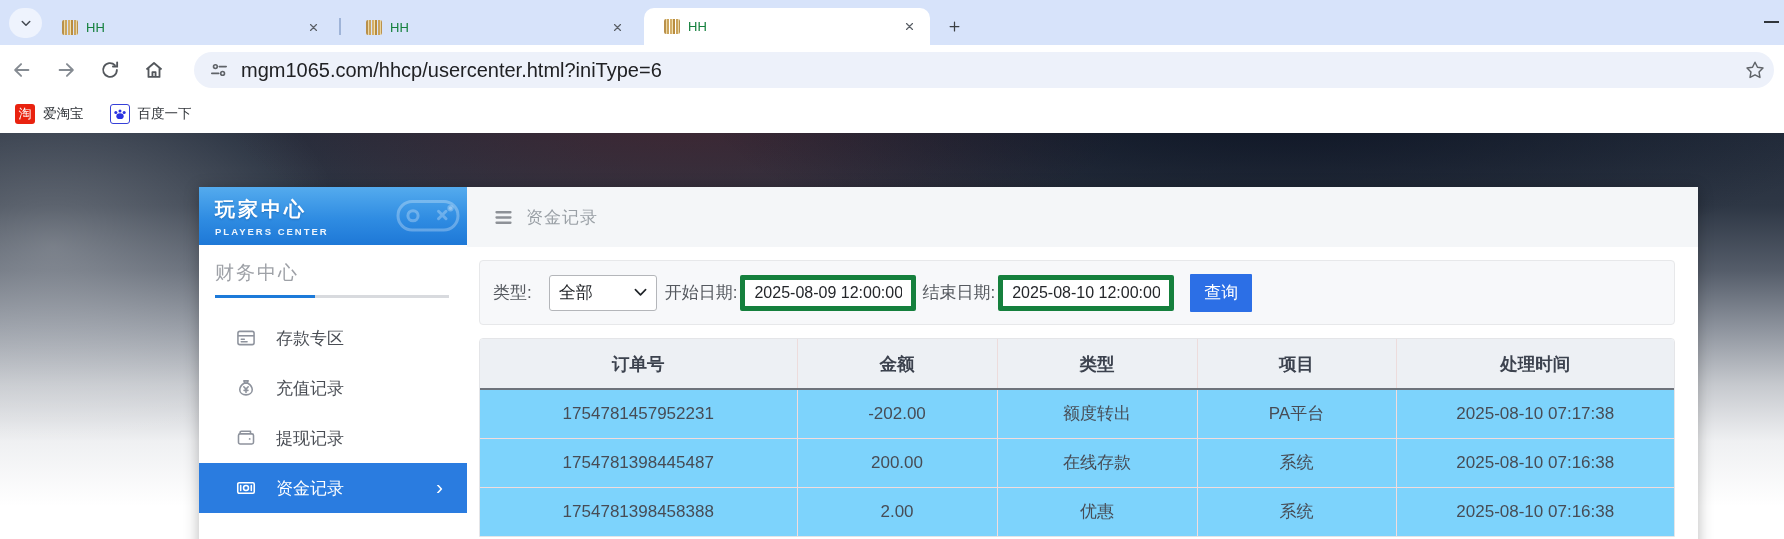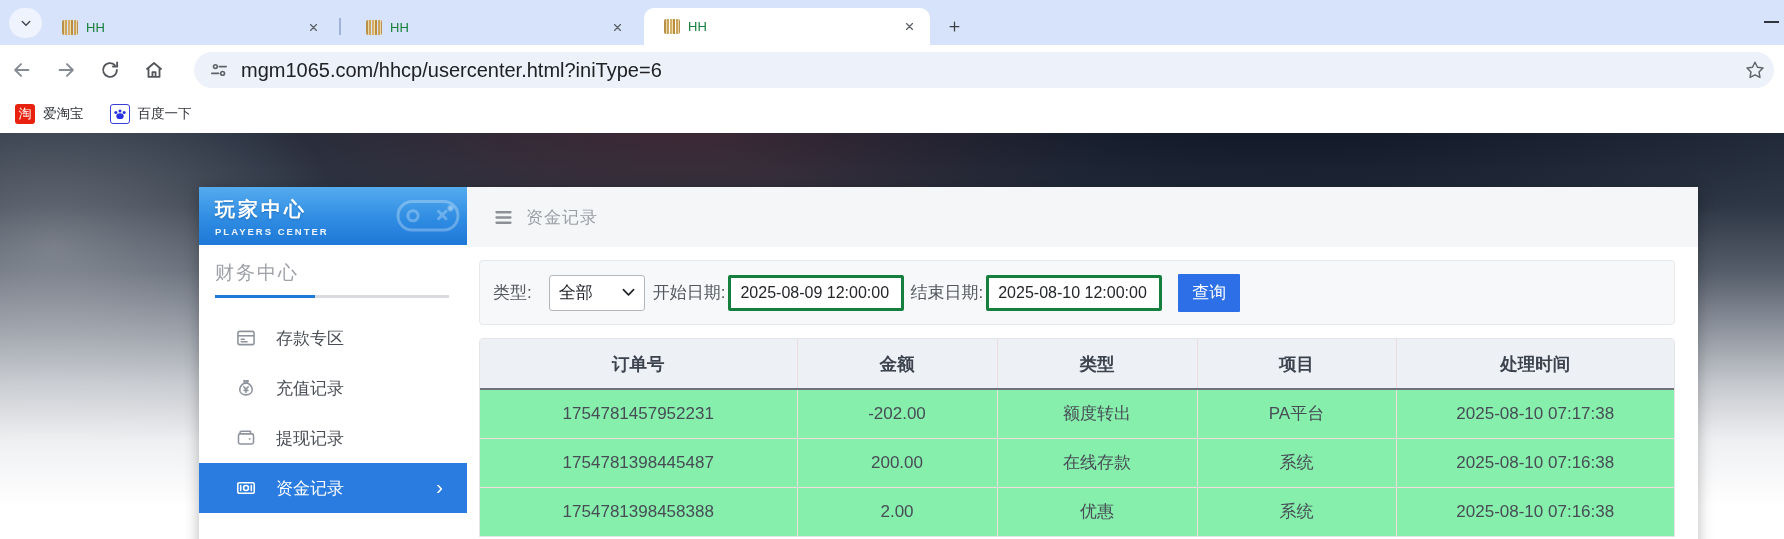--- a/index.html
+++ b/index.html
@@ -68,32 +68,32 @@
 
   
   .main { flex:1; position:relative; background:#fff; }
   .main-header { height:60px; background:#f4f6f8; display:flex; align-items:center; padding-left:26px; gap:12px; }
   .hamburger { width:21px; height:21px; }
   .page-title { font-size:17px; color:#9aa0a6; letter-spacing:1px; }
   .main-body { padding:13px 0 0 12px; }
 
   .filterbar { width:1196px; height:65px; background:#f7f8fa; border:1px solid #e7e8ea; border-radius:4px; display:flex; align-items:center; padding-left:13px; }
   .f-label { font-size:17px; color:#55595f; }
-  .select { margin-left:17px; width:96px; height:36px; background:#fff; border:1px solid #b4b6ba; border-radius:3px; display:flex; align-items:center; padding:0 9px; font-size:17px; color:#202327; }
+  .select { margin-left:17px; width:108px; height:36px; background:#fff; border:1px solid #b4b6ba; border-radius:3px; display:flex; align-items:center; padding:0 9px; font-size:17px; color:#202327; }
   .select .sel-text { flex:1; }
   .select svg { width:13px; height:9px; }
-  .f-input { margin-left:3px; width:176px; height:36px; background:#fff; border:3px solid #15803d; border-radius:2px; font-size:16px; color:#24262a; padding:0 9px; font-family:"Liberation Sans","DejaVu Sans",sans-serif; }
+  .f-input { margin-left:3px; width:176px; height:36px; background:#fff; border:5px solid #15803d; border-radius:2px; font-size:16px; color:#24262a; padding:0 9px; font-family:"Liberation Sans","DejaVu Sans",sans-serif; }
   .ml8 { margin-left:8px; } .ml6 { margin-left:6px; }
   .btn-search { margin-left:16px; width:62px; height:38px; border:none; border-radius:1px; background:var(--button-blue,#2c6fe6); color:#fff; font-size:17px; cursor:pointer; font-family:inherit; }
 
   .table-wrap { margin-top:13px; width:1196px; border:1px solid #e4e5e8; border-radius:4px 4px 0 0; overflow:hidden; background:#fff; }
   table { width:1194px; border-collapse:collapse; table-layout:fixed; }
   th { height:50px; background:#edf0f4; border-bottom:2px solid #6e737b; border-left:1px solid #eddcdc; font-size:17.5px; font-weight:700; color:#3c424e; text-align:center; }
   th:first-child { border-left:none; }
-  td { height:49px; text-align:center; font-size:17px; color:#474c55; border-top:1px solid #f2dcdc; border-left:1px solid #f2dcdc; background:#86efac; }
+  td { height:49px; text-align:center; font-size:17px; color:#474c55; border-top:1px solid #f2dcdc; border-left:1px solid #f2dcdc; background:#7dd3fc; }
   td:first-child { border-left:none; }
   tbody tr:first-child td { border-top:none; }
 </style>
 </head>
 <body>
 
 <div class="tabstrip">
   <div class="tab-search">
     <svg viewBox="0 0 24 24" fill="none" stroke="#444a52" stroke-width="2" stroke-linecap="round" stroke-linejoin="round">
         <path d="M7 10l5 5 5-5"></path>

